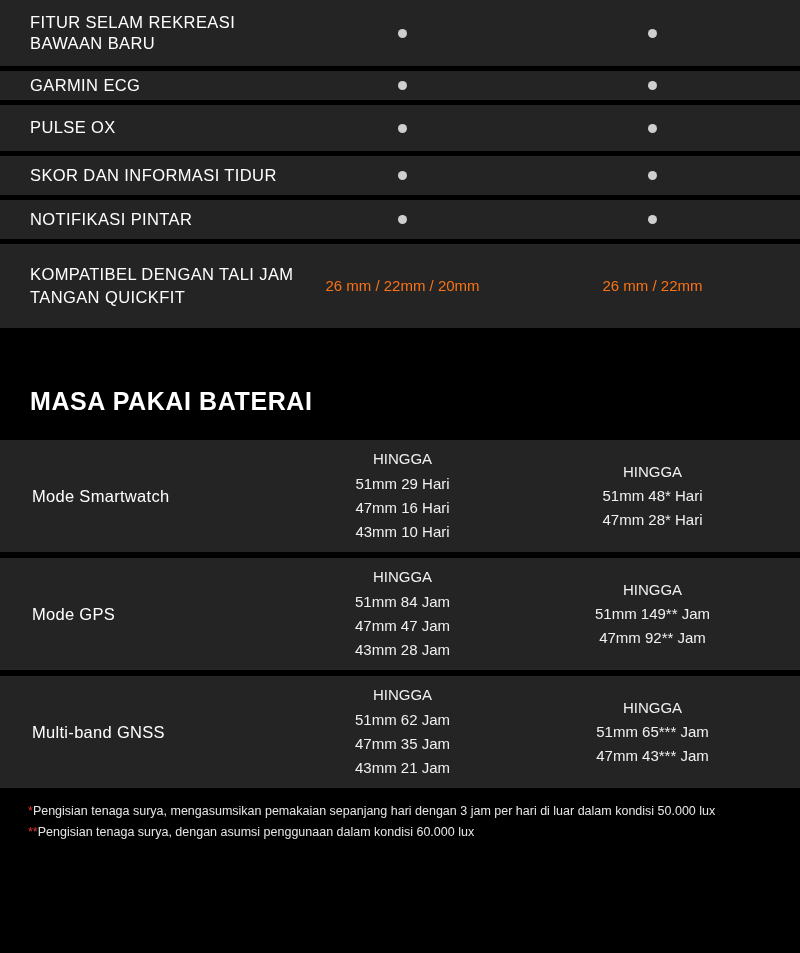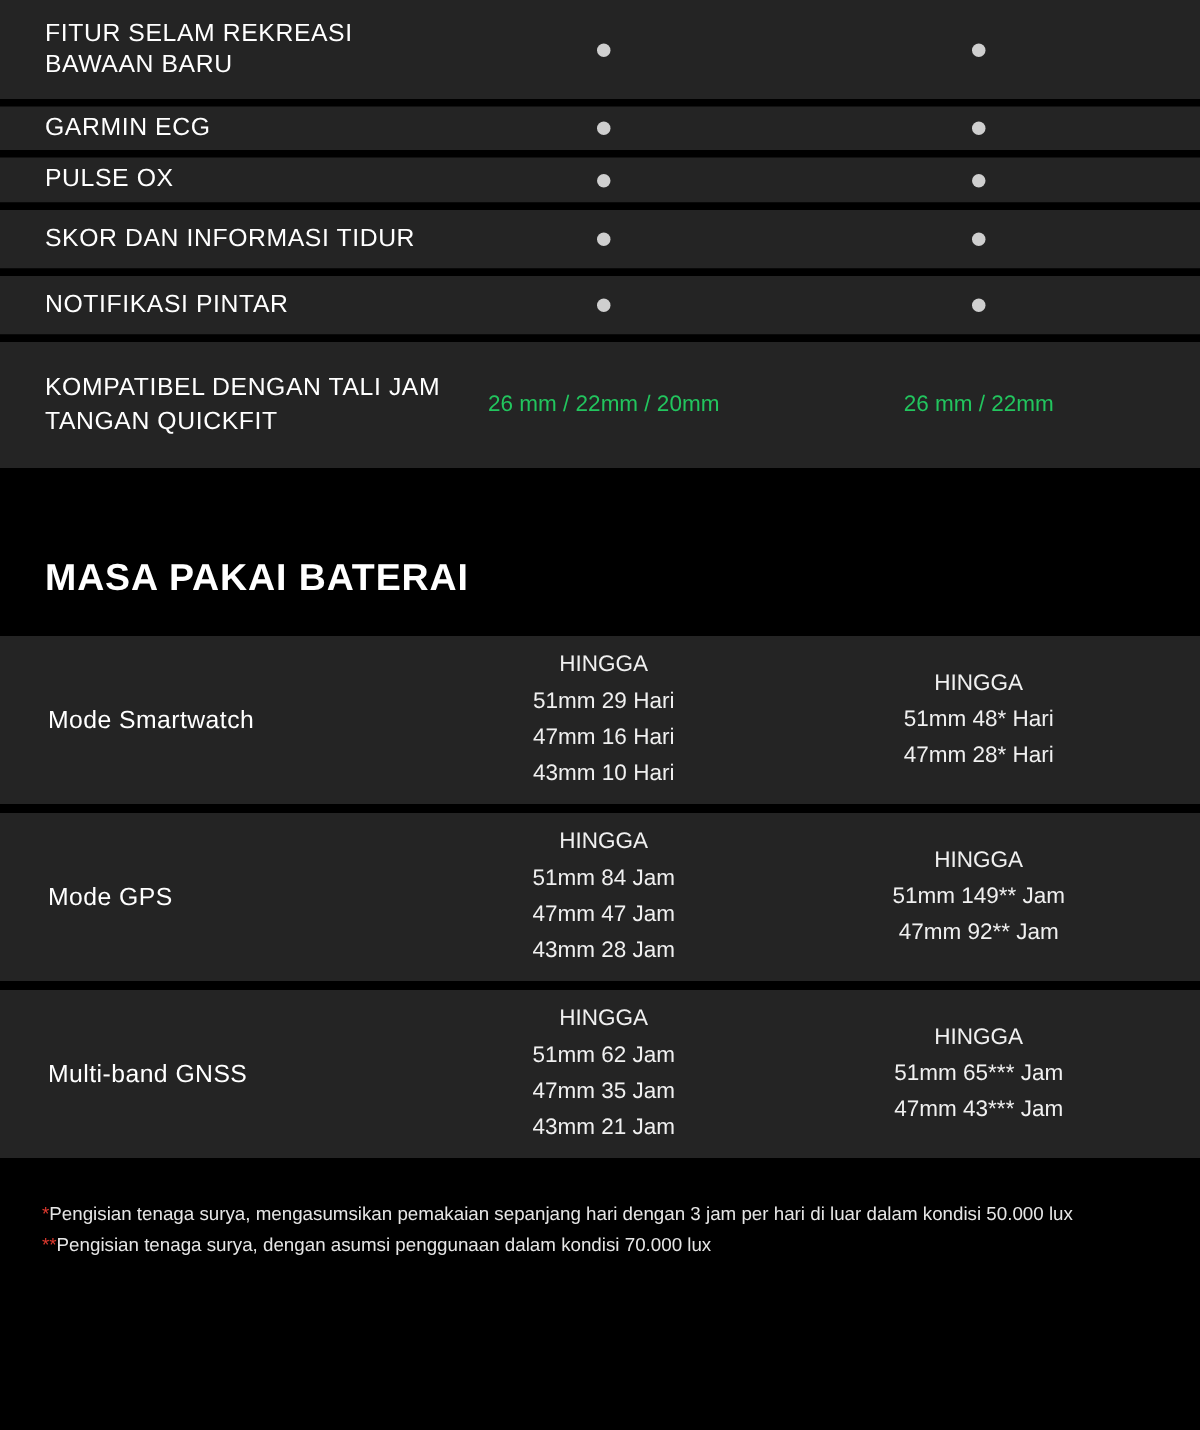--- a/index.html
+++ b/index.html
@@ -38,21 +38,21 @@
     font-weight: 400;
   }
 
   .fcell {
     flex: 1 1 0;
     display: flex;
     align-items: center;
     justify-content: center;
     text-align: center;
     font-size: 15px;
-    color: #22c55e;
+    color: #f97316;
     line-height: 1.35;
   }
   .fcell.col1 { flex: 0 0 205px; }
   .fcell.col2 { flex: 0 0 295px; }
 
   .dot {
     display: inline-block;
     width: 9px;
     height: 9px;
     border-radius: 50%;
@@ -88,21 +88,21 @@
     line-height: 1.62;
     color: #f0f0f0;
     white-space: pre-line;
   }
   .bcol.c1 { flex: 0 0 205px; }
   .bcol.c2 { flex: 0 0 295px; }
 
   
   .notes {
     background: #000;
-    padding: 28px 28px 0 28px;
+    padding: 14px 28px 0 28px;
     font-size: 12.5px;
     line-height: 1.55;
     color: #e6e6e6;
   }
   .note { margin: 0 0 2px 0; }
   .star { color: #e03a2f; }
 </style>
 </head>
 <body>
 
@@ -127,21 +127,21 @@
       <div class="fcell col1">
         <span class="dot"></span>
       </div>
       <div class="fcell col2">
         <span class="dot"></span>
       </div>
     </div>
 
     <div style="height:5px;background:#000"></div>
 
-    <div class="frow light" style="height:30px">
+    <div class="frow light" style="height:46px">
       <div class="fname">PULSE OX</div>
       <div class="fcell col1">
         <span class="dot"></span>
       </div>
       <div class="fcell col2">
         <span class="dot"></span>
       </div>
     </div>
 
     <div style="height:5px;background:#000"></div>
@@ -217,16 +217,16 @@
 47mm 35 Jam
 43mm 21 Jam</div>
       <div class="bcol c2">HINGGA
 51mm 65*** Jam
 47mm 43*** Jam</div>
     </div>
   </div>
 
   <div class="notes">
     <p class="note"><span class="star">*</span><span>Pengisian tenaga surya, mengasumsikan pemakaian sepanjang hari dengan 3 jam per hari di luar dalam kondisi 50.000 lux</span></p>
-    <p class="note"><span class="star">**</span><span>Pengisian tenaga surya, dengan asumsi penggunaan dalam kondisi 70.000 lux</span></p>
+    <p class="note"><span class="star">**</span><span>Pengisian tenaga surya, dengan asumsi penggunaan dalam kondisi 60.000 lux</span></p>
   </div>
 
 </div>
 
 </body></html>

